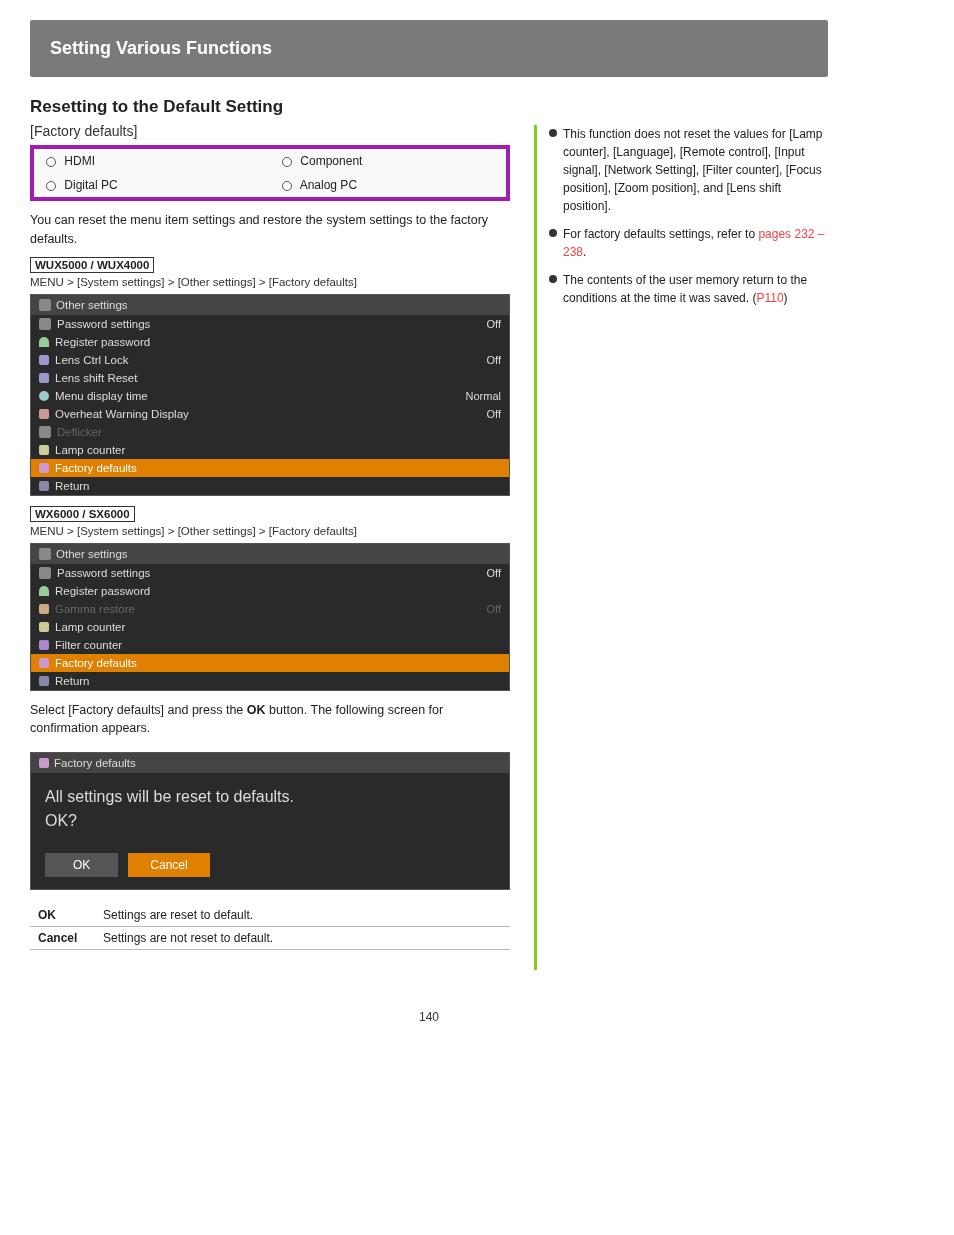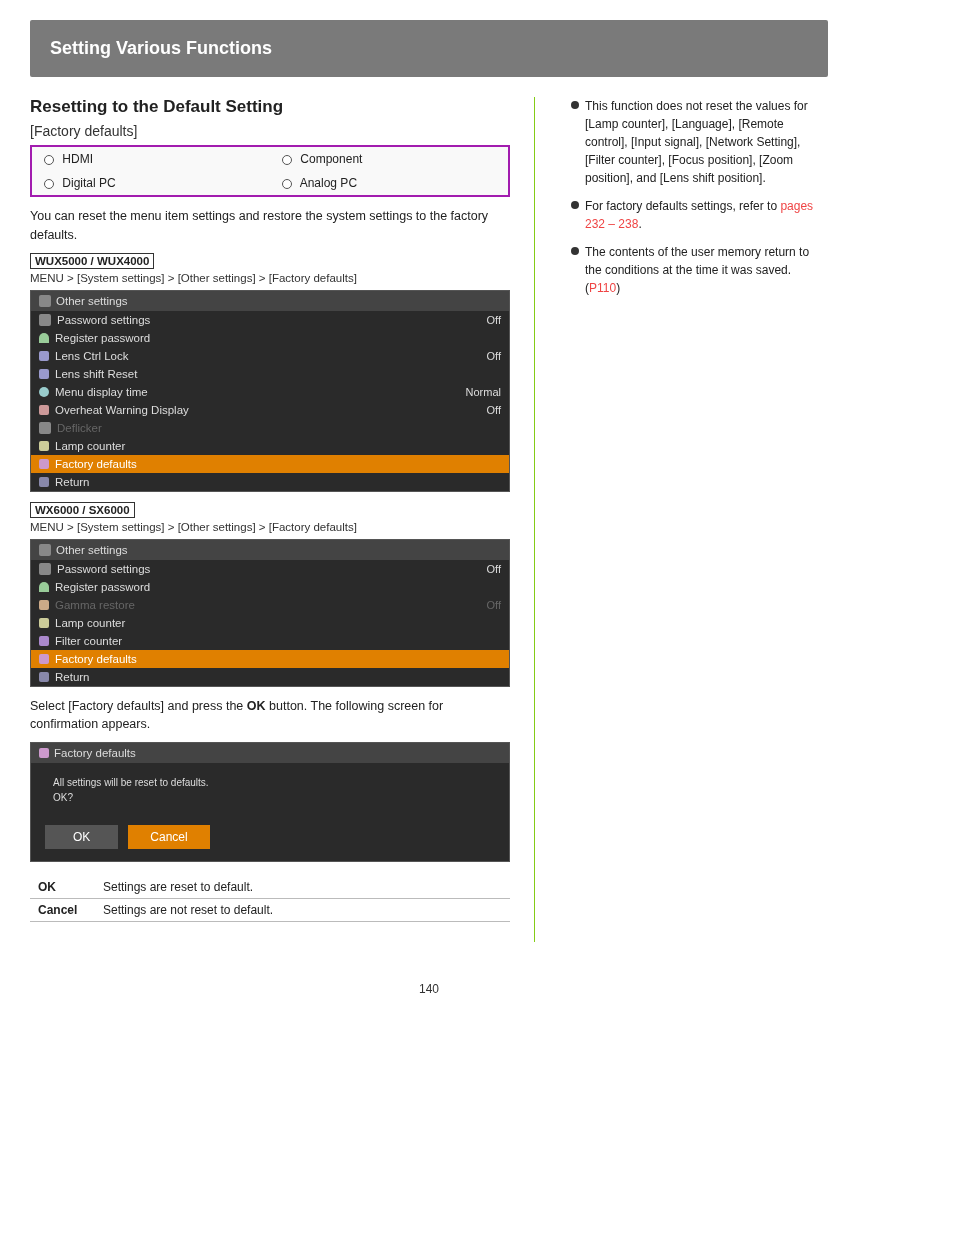--- a/index.html
+++ b/index.html
@@ -59,21 +59,21 @@
 
     .factory-label {
       font-size: 14px;
       color: #333;
       margin-bottom: 6px;
     }
 
     
     .signal-table {
       width: 100%;
-      border: 2px solid #a21caf;
+      border: 4px solid #a21caf;
       border-collapse: collapse;
       margin-bottom: 10px;
       background: #f9f9f9;
     }
     .signal-table td {
       padding: 5px 12px;
       font-size: 12px;
       width: 50%;
     }
     .signal-radio {
@@ -183,23 +183,23 @@
       background: #444;
       color: #ddd;
       padding: 4px 8px;
       font-size: 11.5px;
       display: flex;
       align-items: center;
       gap: 5px;
     }
 
     .confirm-body {
-      padding: 12px 22px;
+      padding: 12px 14px;
       color: #ddd;
-      font-size: 10px;
+      font-size: 16px;
       line-height: 1.5;
     }
 
     .confirm-buttons {
       display: flex;
       gap: 10px;
       padding: 8px 14px 12px 14px;
     }
 
     .confirm-btn-ok {
@@ -265,22 +265,23 @@
       margin-right: 6px;
     }
 
     .link-text {
       color: #ef4444;
       text-decoration: none;
     }
 
     
     .right-divider {
-      border-left: 1px solid #84cc16;
-      padding-left: 36px;
+      border-left: 3px solid #84cc16;
+      padding-left: 12px;
+      margin-top: 28px;
     }
 
     
     .page-number {
       text-align: center;
       margin-top: 40px;
       font-size: 12px;
       color: #333;
     }
 
@@ -356,21 +357,21 @@
     .icon-gamma {
       display: inline-block;
       width: 10px;
       height: 10px;
       background: #ca8;
       border-radius: 2px;
     }
 
     .select-ok-label {
       font-size: 12.5px;
-      margin-bottom: 8px;
+      margin-bottom: 14px;
       line-height: 1.5;
     }
   </style>
 </head>
 <body>
 
 <div class="page-container">
 
   <div class="header-banner">
     <span class="header-banner-title">Setting Various Functions</span>

